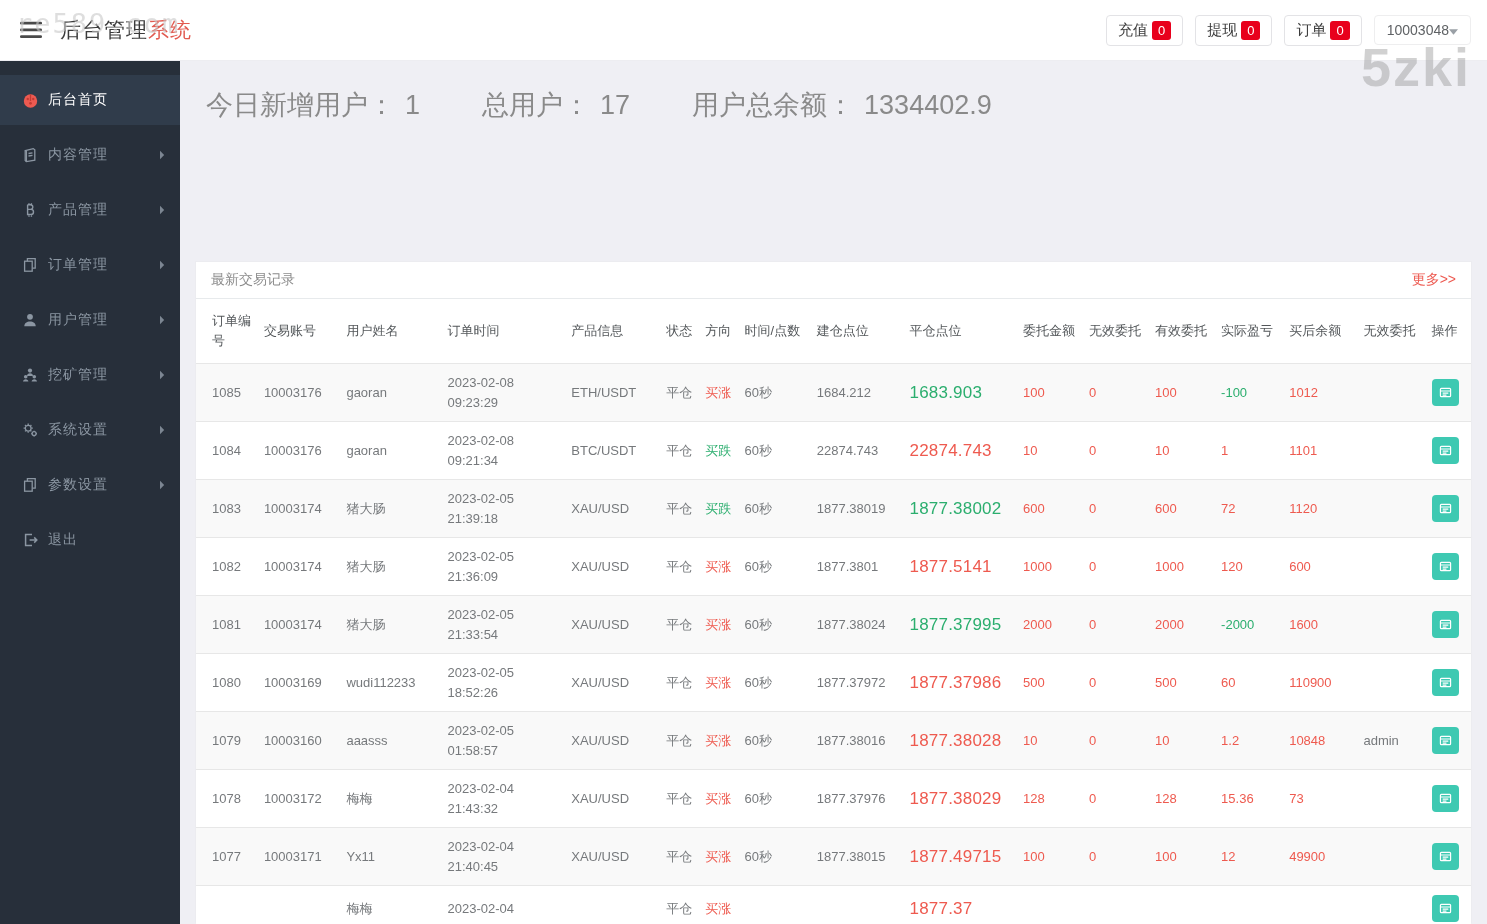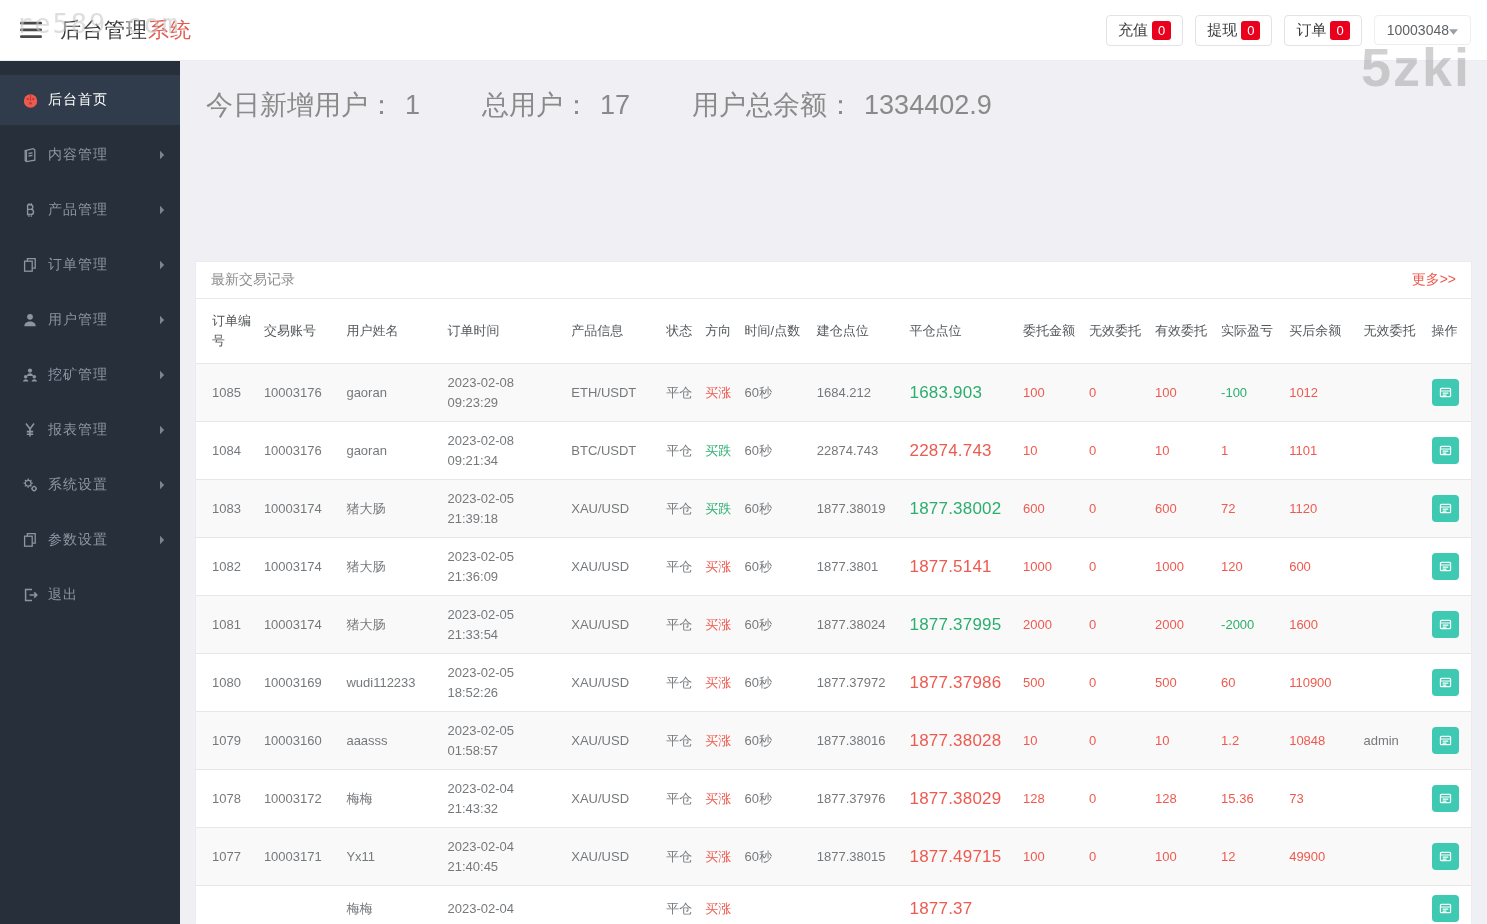--- a/index.html
+++ b/index.html
@@ -204,33 +204,20 @@
         </span>
         <span class="s-label">挖矿管理</span>
         <span class="s-arrow">
           <svg viewBox="0 0 8 12" width="7" height="10">
             <path d="M1 1l5 5-5 5z" fill="#8b96a2"></path>
           </svg>
         </span>
       </div>
       <div class="side-item">
         <span class="s-icon">
-          <svg viewBox="0 0 16 16" width="16" height="16" fill="none" stroke="#8b96a2" stroke-width="1.6">
-            <path d="M4 1.6L8 7l4-5.4M8 7v7.6M4.8 9.6h6.4M4.8 12.2h6.4"></path>
-          </svg>
-        </span>
-        <span class="s-label">报表管理</span>
-        <span class="s-arrow">
-          <svg viewBox="0 0 8 12" width="7" height="10">
-            <path d="M1 1l5 5-5 5z" fill="#8b96a2"></path>
-          </svg>
-        </span>
-      </div>
-      <div class="side-item">
-        <span class="s-icon">
           <svg viewBox="0 0 16 16" width="16" height="16" fill="none" stroke="#8b96a2" stroke-width="1.3">
             <circle cx="6.2" cy="6.2" r="2.9"></circle>
             <path d="M6.2 1.6v1.3M6.2 9.5v1.3M1.6 6.2h1.3M9.5 6.2h1.3M3 3l.9.9M8.5 8.5l.9.9M9.4 3l-.9.9M3 9.4l.9-.9"></path>
             <circle cx="12.1" cy="11.6" r="2"></circle>
             <path d="M12.1 8.8v.9M12.1 13.5v.9M9.3 11.6h.9M14 11.6h.9"></path>
           </svg>
         </span>
         <span class="s-label">系统设置</span>
         <span class="s-arrow">
           <svg viewBox="0 0 8 12" width="7" height="10">

